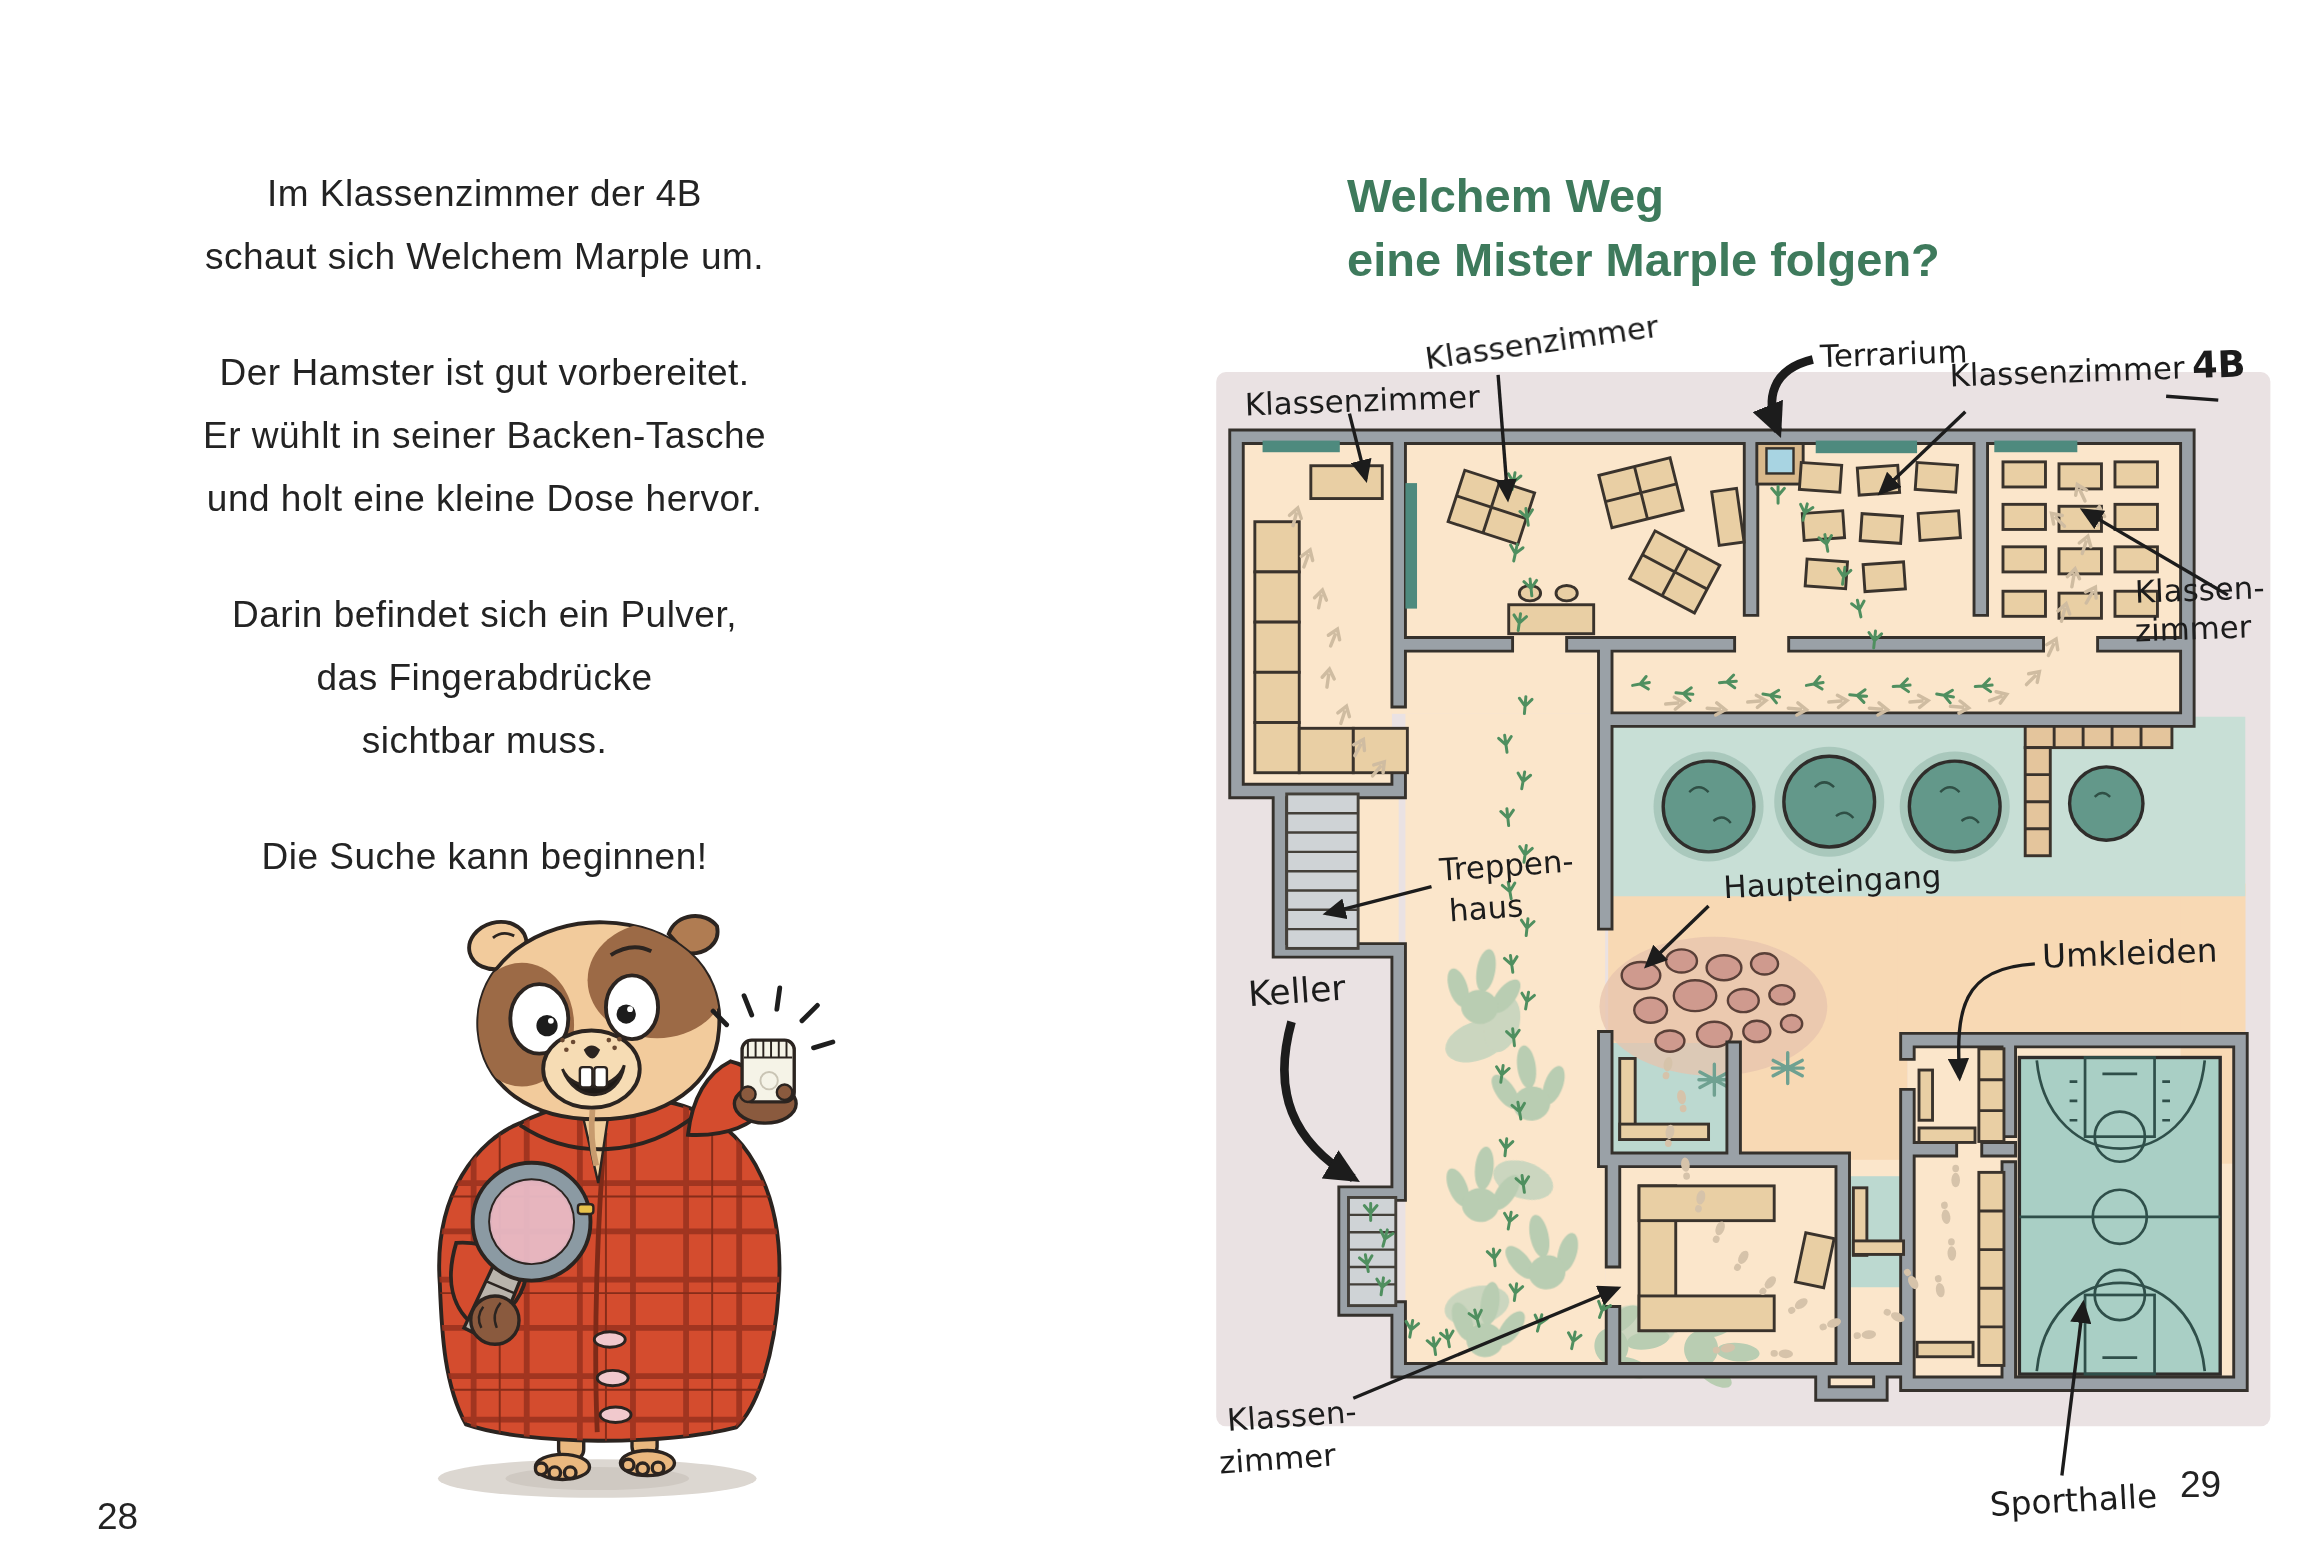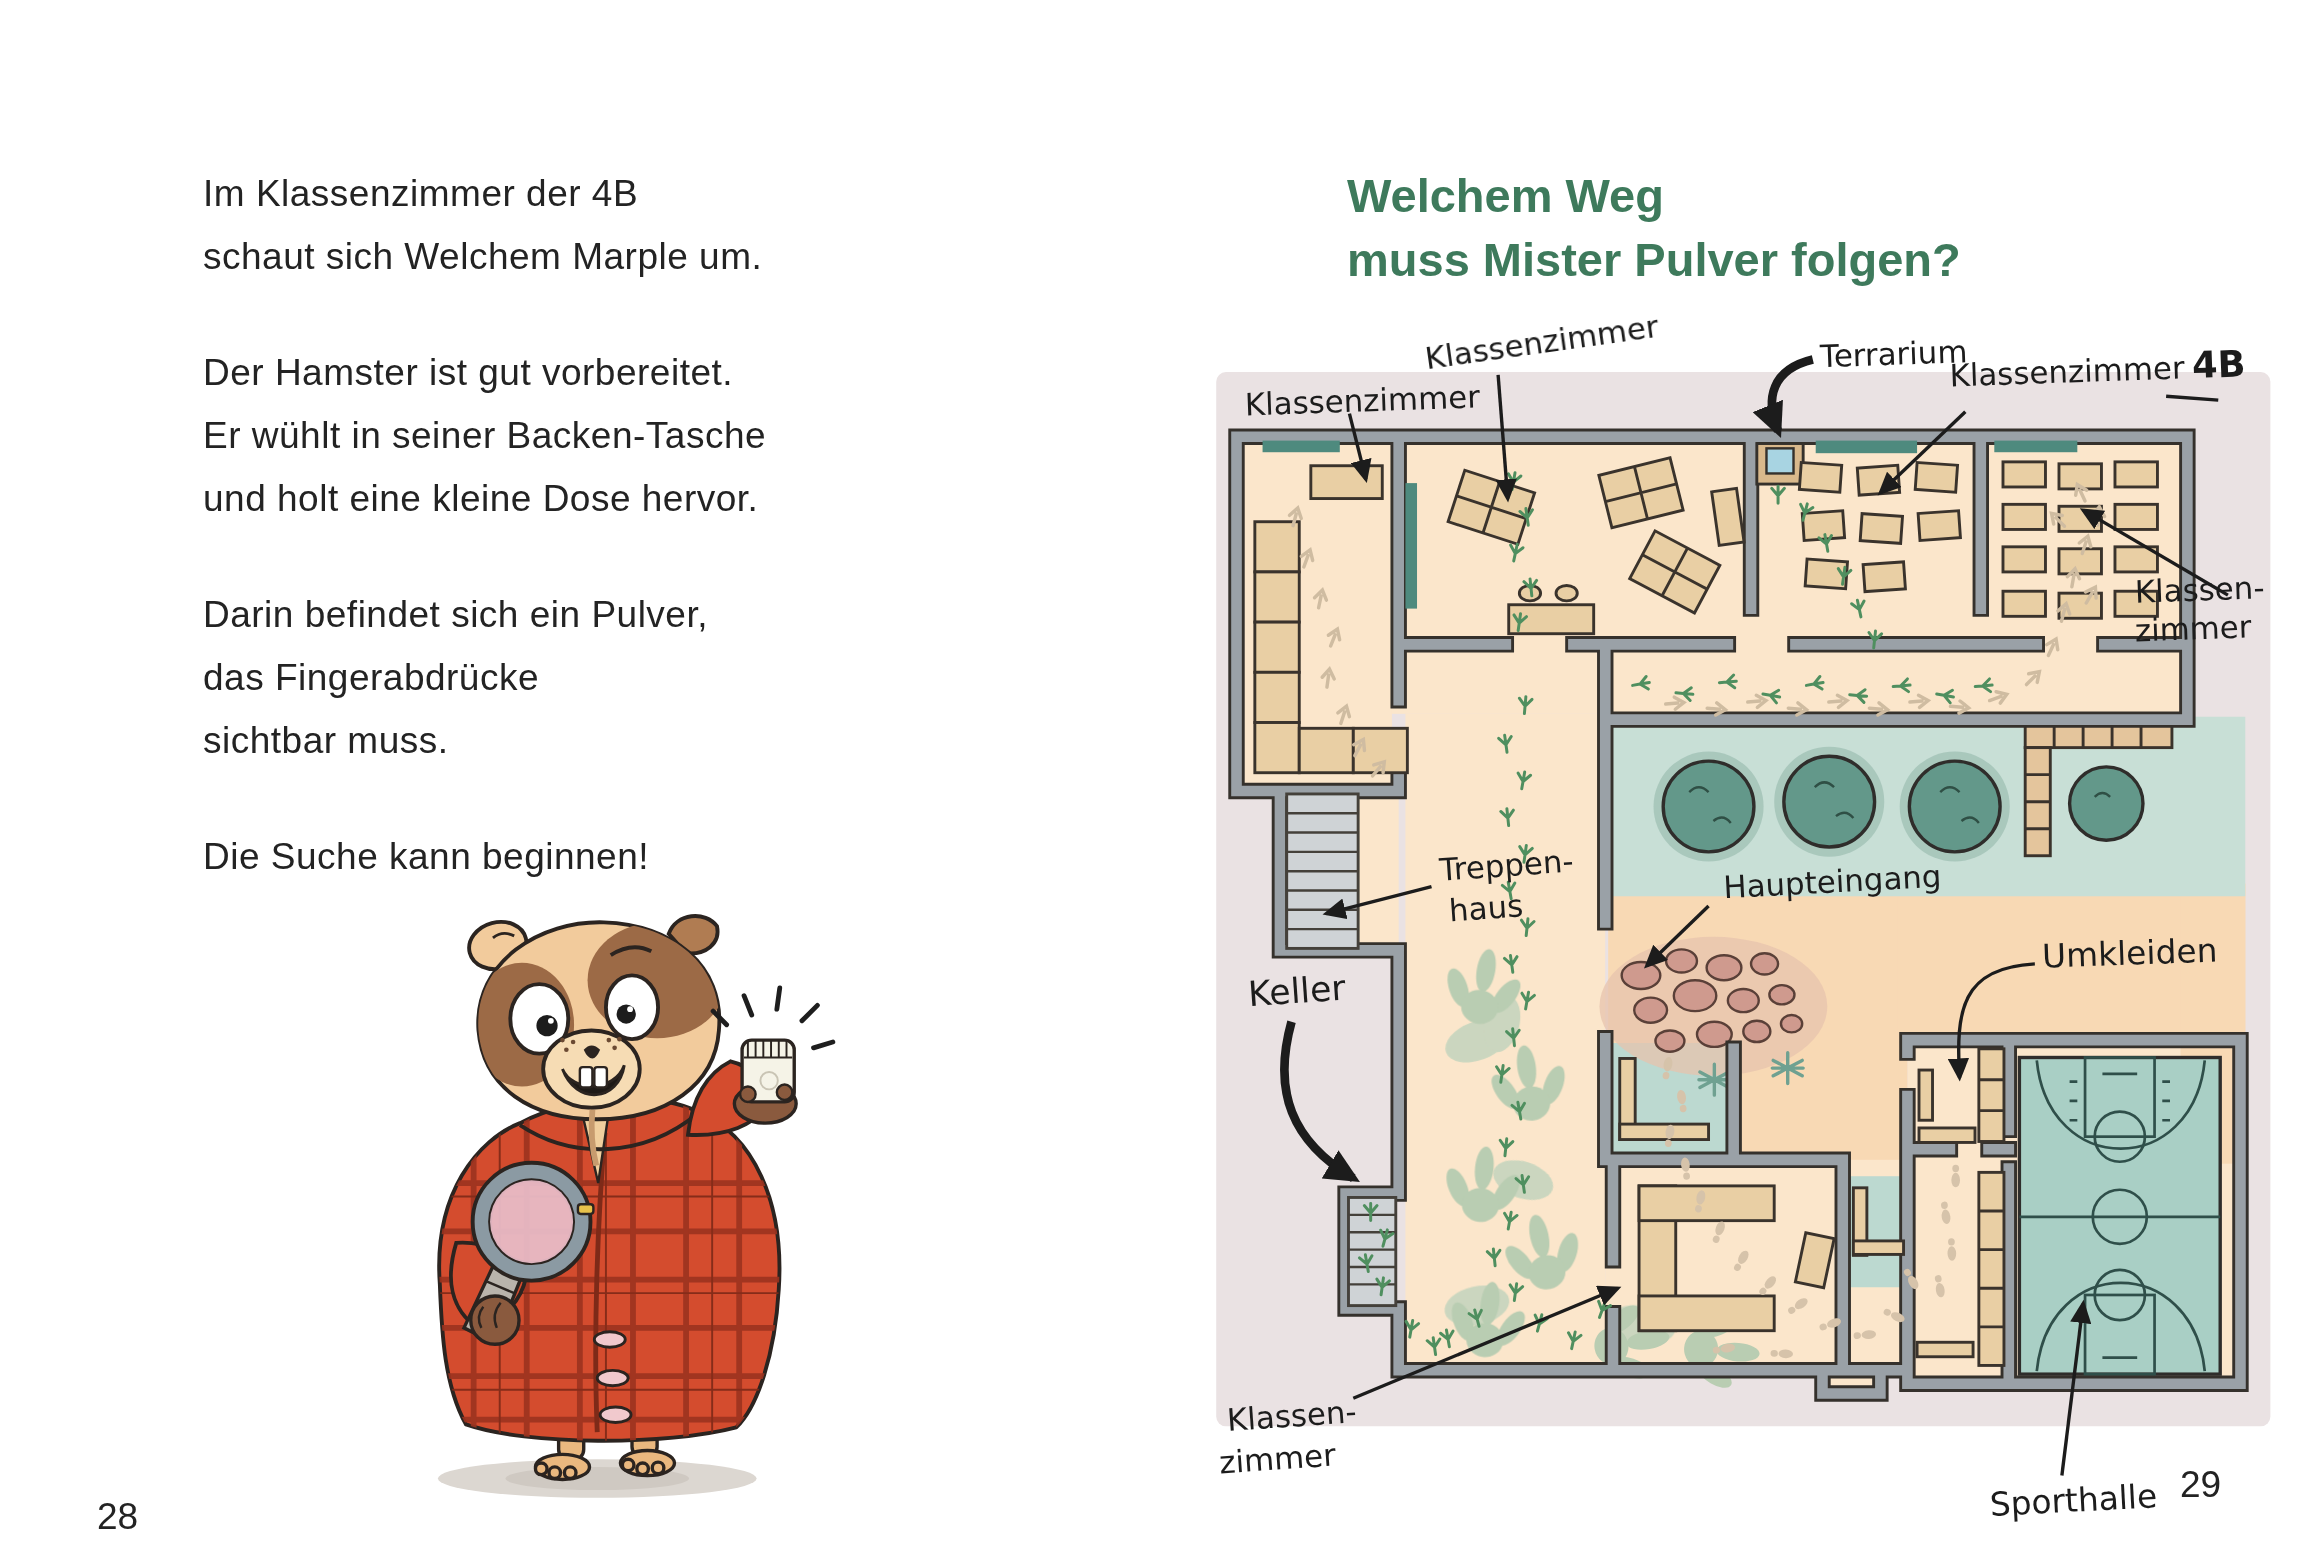--- a/index.html
+++ b/index.html
@@ -2,21 +2,21 @@
 <html><head>
 <meta charset="utf-8">
 <style>
   html,body{margin:0;padding:0;background:#ffffff;}
   body{width:2316px;height:1569px;position:relative;overflow:hidden;
        font-family:"Liberation Sans",sans-serif;color:#1f1f1f;}
   
   .story{position:absolute;left:203px;top:162px;font-size:37px;line-height:63px;
          letter-spacing:0.5px;color:#232323;}
   .story p{margin:0 0 53px 0;}
-  .story .line{display:block;}
+  .story .line{display:block;text-align:center;}
   
   .heading{position:absolute;left:1347px;top:164px;font-size:47px;font-weight:bold;
            line-height:64px;color:#3e7a5c;}
   .pageno{position:absolute;font-size:37px;color:#232323;}
   #pageno-left{left:97px;top:1464px;margin-top:32px;}
   #pageno-right{left:2180px;top:1464px;}
   .illus{position:absolute;}
   svg text{font-family:"DejaVu Sans",sans-serif;fill:#1c1c1c;}
 </style>
 </head>
@@ -140,21 +140,21 @@
       <path d="M482,150 L502,144"></path>
         <path d="M392,126 L378,112"></path>
     </g>
   </g>
 </svg>
 
 <div class="pageno" id="pageno-left">28</div>
 
 <div class="heading">
   <div>Welchem Weg</div>
-  <div>muss Mister Pulver folgen?</div>
+  <div>eine Mister Marple folgen?</div>
 </div>
 
 <svg class="illus" style="left:1187px;top:319px;" width="1130" height="1226" viewBox="0 0 1170 1270">
   <defs>
     <marker id="ah" markerUnits="userSpaceOnUse" markerWidth="26" markerHeight="22" refX="20" refY="11" orient="auto">
       <path d="M0,0 L24,11 L0,22 Z" fill="#1c1c1c"></path>
       </marker>
     <marker id="ahb" markerUnits="userSpaceOnUse" markerWidth="40" markerHeight="34" refX="28" refY="17" orient="auto">
       <path d="M0,0 L36,17 L0,34 Z" fill="#1c1c1c"></path>
       </marker>

